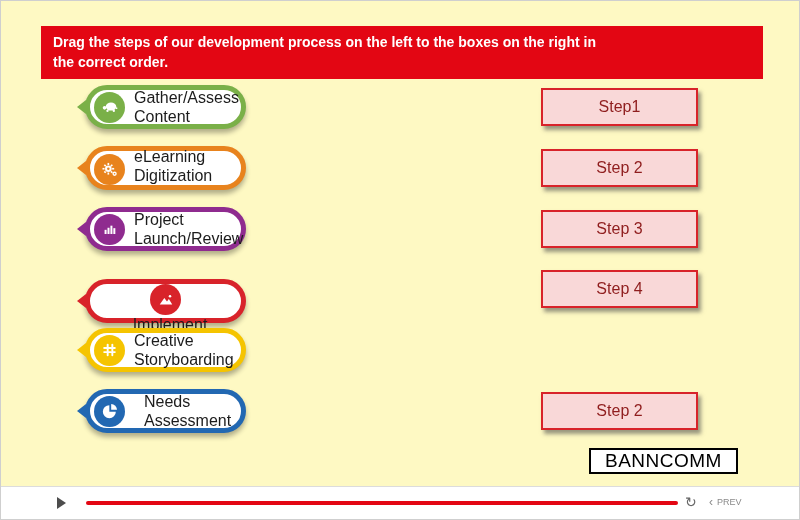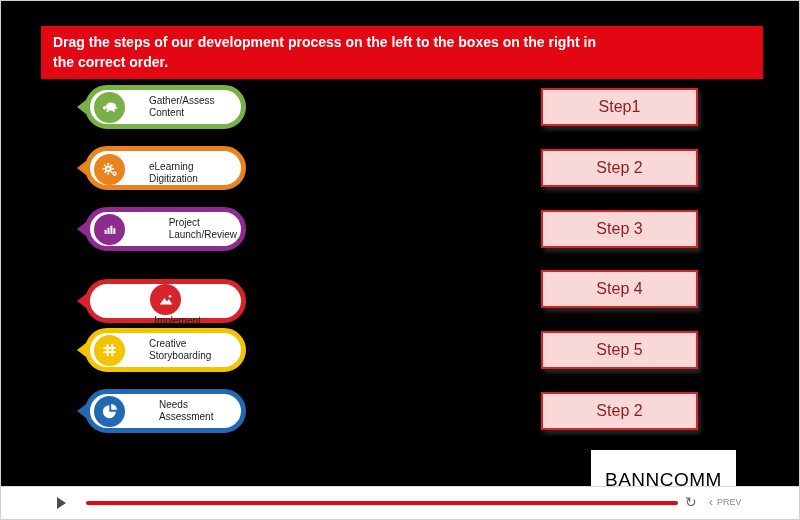--- a/index.html
+++ b/index.html
@@ -1,19 +1,19 @@
 <!DOCTYPE html>
 <html style="--banner-bg: #e30613; --step-box-bg: #f9d8d8; --step-box-border: #d8232a; --step-box-text: #8f1d1d; --brand-red: #ec111a; --progress: #e30613;"><head>
 <meta charset="utf-8">
 <style>
   * { margin: 0; padding: 0; box-sizing: border-box; }
   body { font-family: "Liberation Sans", sans-serif; background: #e9e9e9; }
   .stage {
     position: relative; width: 800px; height: 520px; margin: 0 auto;
-    background: #000000; border: 1px solid #cfcfcf; overflow: hidden;
+    background: #fef9c3; border: 1px solid #cfcfcf; overflow: hidden;
   }
   
   .banner {
     position: absolute; left: 40px; top: 25px; width: 722px; min-height: 45px;
     background: var(--banner-bg); color: #fff; font-size: 14px; font-weight: bold;
     line-height: 1.45; padding: 6px 12px; white-space: pre-line;
   }
   
   .pill {
     position: absolute; left: 84px; width: 161px; height: 44px;
@@ -24,41 +24,41 @@
   .pill::before {
     content: ""; position: absolute; left: -13px; top: 50%; transform: translateY(-50%);
     border-top: 7px solid transparent; border-bottom: 7px solid transparent;
     border-right: 9px solid var(--c);
   }
   .pill .disc {
     width: 31px; height: 31px; border-radius: 50%; background: var(--c);
     display: flex; align-items: center; justify-content: center; flex-shrink: 0;
   }
   .pill .lbl {
-    margin-left: 24px; font-size: 10px; line-height: 1.2; color: #1c1c1c;
+    margin-left: 9px; font-size: 16px; line-height: 1.2; color: #1c1c1c;
     white-space: pre-line;
   }
   
   .dropzone {
     position: absolute; left: 540px; width: 157px; height: 38px;
     background: var(--step-box-bg); border: 2px solid var(--step-box-border);
     box-shadow: 3px 4px 4px rgba(70,70,70,0.55);
     display: flex; align-items: center; justify-content: center;
     font-size: 16px; color: var(--step-box-text); cursor: pointer;
   }
   
   .brand {
     position: absolute; left: 48px; top: 449px;
     font-size: 25px; font-weight: bold; letter-spacing: -0.5px;
     color: var(--brand-red);
   }
   .brand sup { font-size: 9px; }
   .partner {
     position: absolute; left: 588px; top: 447px;
-    border: 2px solid #000; background: #fff; padding: 19px 14px;
+    border: 2px solid #000; background: #fff; padding: 0 14px;
     font-size: 19px; letter-spacing: 0.5px; color: #000;
   }
   
   .playerbar {
     position: absolute; left: 0; right: 0; bottom: 0; height: 33px;
     border-top: 1px solid #dcdcdc; background: #fff;
   }
   .play-btn {
     position: absolute; left: 56px; top: 10px; width: 0; height: 0;
     border-top: 6px solid transparent; border-bottom: 6px solid transparent;
@@ -179,21 +179,20 @@
       </g>
         </svg>
     </span>
     <span class="lbl">Needs Assessment</span>
   </div>
 
   <div class="dropzone" style="top:87px">Step1</div>
   <div class="dropzone" style="top:148px">Step 2</div>
   <div class="dropzone" style="top:209px">Step 3</div>
   <div class="dropzone" style="top:269px">Step 4</div>
-  <div class="dropzone" style="top:330px">Step 5</div>
   <div class="dropzone" style="top:391px">Step 2</div>
 
   <div class="partner">BANNCOMM</div>
 
   <div class="playerbar">
     <div class="play-btn"></div>
     <div class="progress"></div>
     <div class="refresh">↻</div>
     <div class="prev">
       <span class="chev">‹</span>

